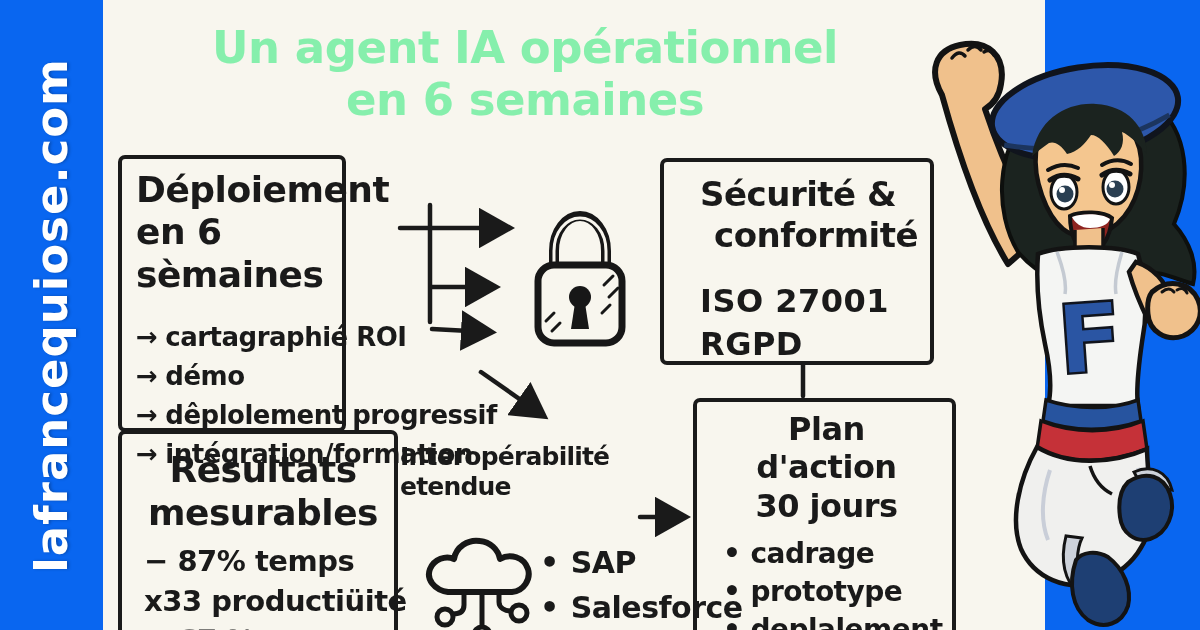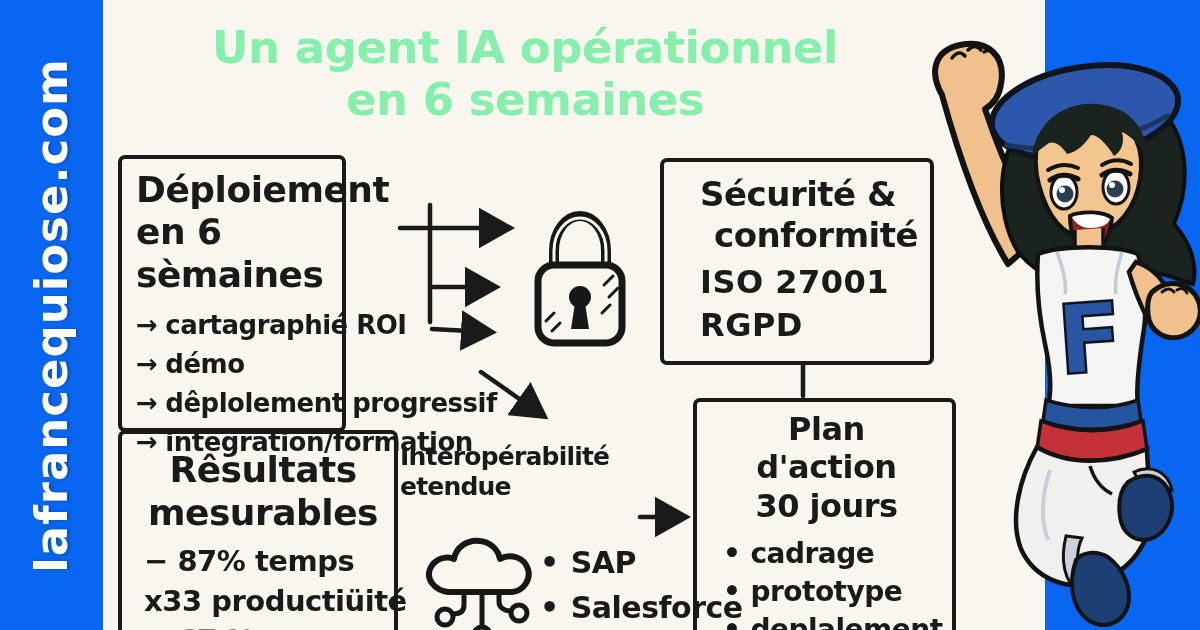--- a/index.html
+++ b/index.html
@@ -27,30 +27,30 @@
     position:absolute; left:140px; top:22px; width:770px;
     text-align:center; font-weight:bold; font-size:45px; line-height:1.15;
     color:#86efac; letter-spacing:-0.5px;
   }
   .hand-box {
     position:absolute; border:4px solid #1a1a1a; border-radius:7px;
     background:transparent;
   }
   .box-deploy { left:118px; top:155px; width:228px; height:277px; padding:10px 0 0 14px; }
   .box-deploy .bt { font-size:36px; font-weight:bold; line-height:1.18; letter-spacing:-0.5px; }
-  .deploy-items { margin-top:10px; }
+  .deploy-items { margin-top:22px; }
   .deploy-items .item {
     font-size:26px; font-weight:bold; white-space:nowrap; line-height:1.5;
     letter-spacing:-0.5px;
   }
   .deploy-items .arrow { font-weight:bold; margin-right:8px; }
   .box-security { left:660px; top:158px; width:274px; height:207px; padding:12px 0 1px 36px; }
   .box-security .bt { font-size:34px; font-weight:bold; line-height:1.2; letter-spacing:-0.5px; }
   .box-security .bt .l2 { display:block; padding-left:14px; }
-  .security-items { margin-top:5px; }
+  .security-items { margin-top:24px; }
   .security-items .item { font-size:32px; font-weight:bold; line-height:1.35; letter-spacing:0.5px; }
   .box-plan { left:693px; top:398px; width:263px; height:250px; padding:8px 0 0 18px; }
   .box-plan .bt { font-size:32px; font-weight:bold; line-height:1.2; letter-spacing:-0.5px; text-align:center; padding-right:14px; }
   .plan-items { margin-top:10px; padding-left:8px; }
   .plan-items .item { font-size:28px; font-weight:bold; line-height:1.35; letter-spacing:-0.5px; white-space:nowrap; }
   .plan-items .dot { margin-right:10px; }
   .box-results { left:118px; top:430px; width:280px; height:220px; padding:14px 0 0 10px; }
   .box-results .bt { font-size:36px; font-weight:bold; line-height:1.2; text-align:center; letter-spacing:-0.5px; }
   .results-items { margin-top:8px; padding-left:12px; }
   .results-items .item { font-size:29px; font-weight:bold; line-height:1.35; white-space:nowrap; letter-spacing:-0.5px; }

